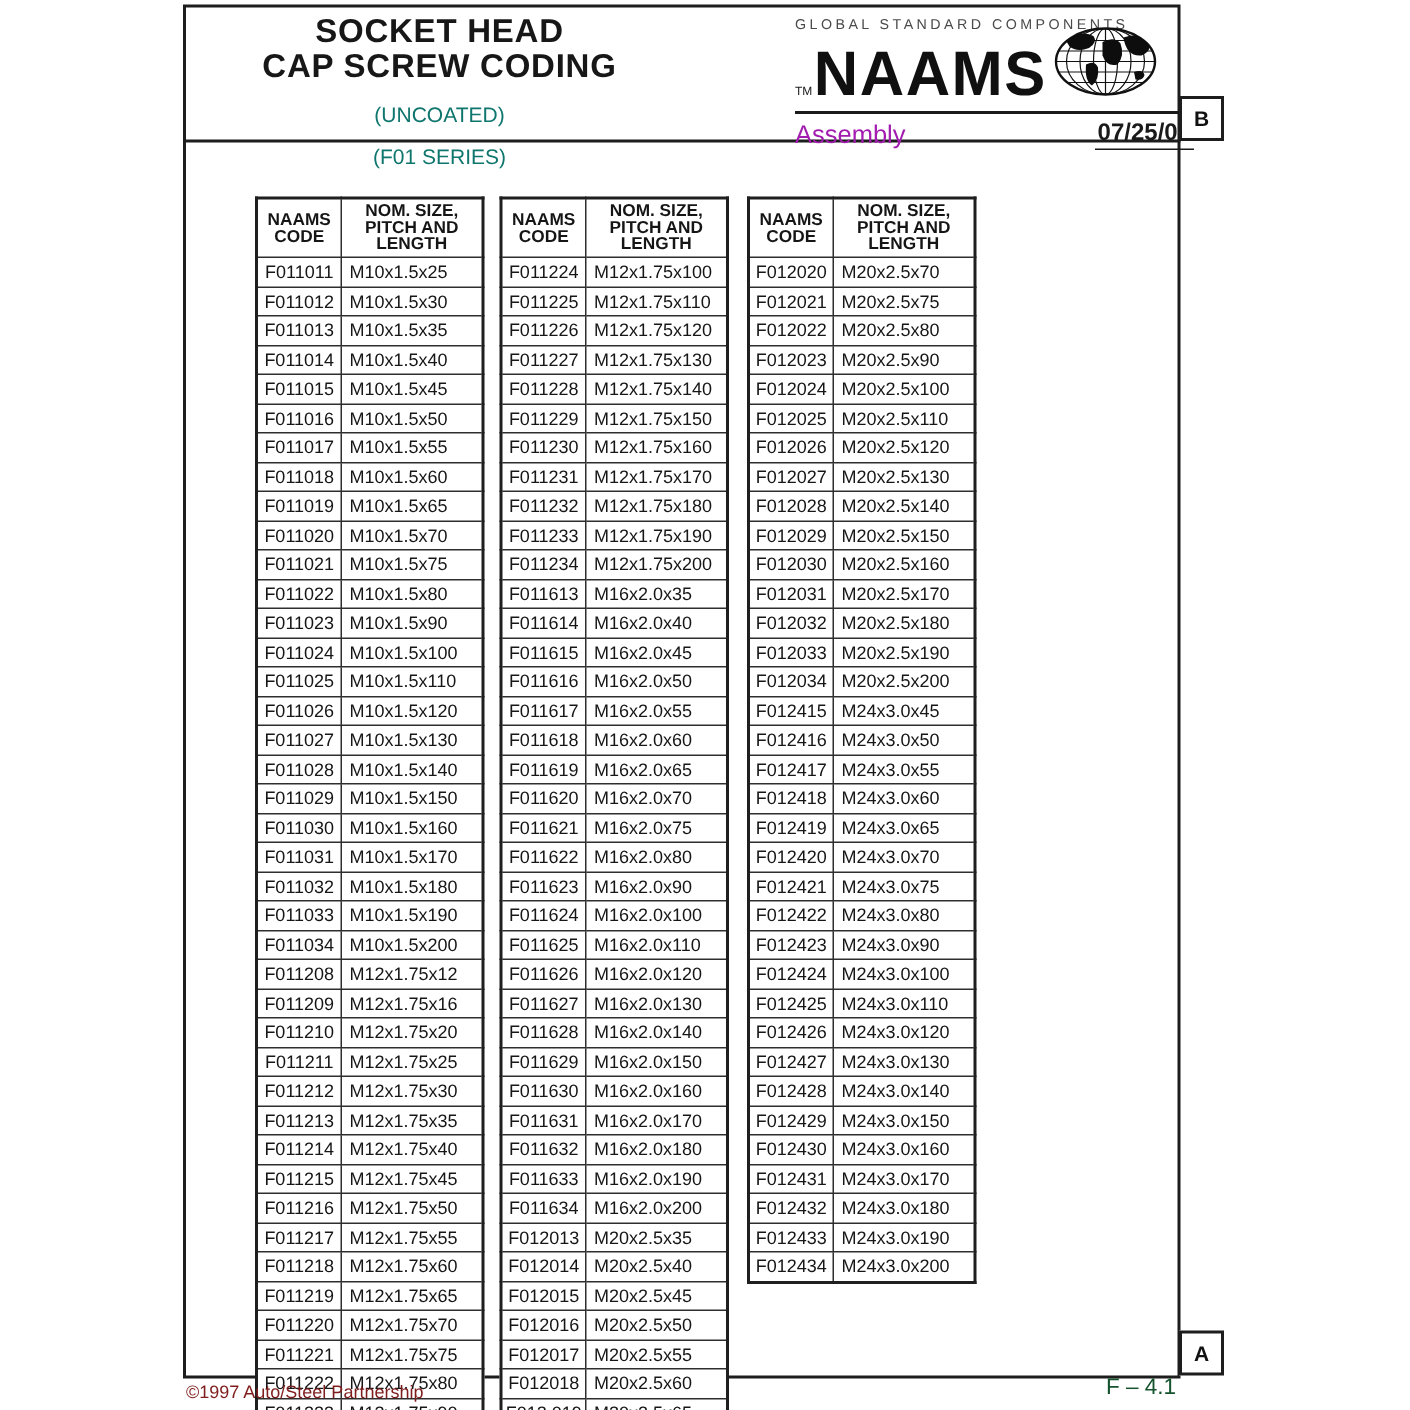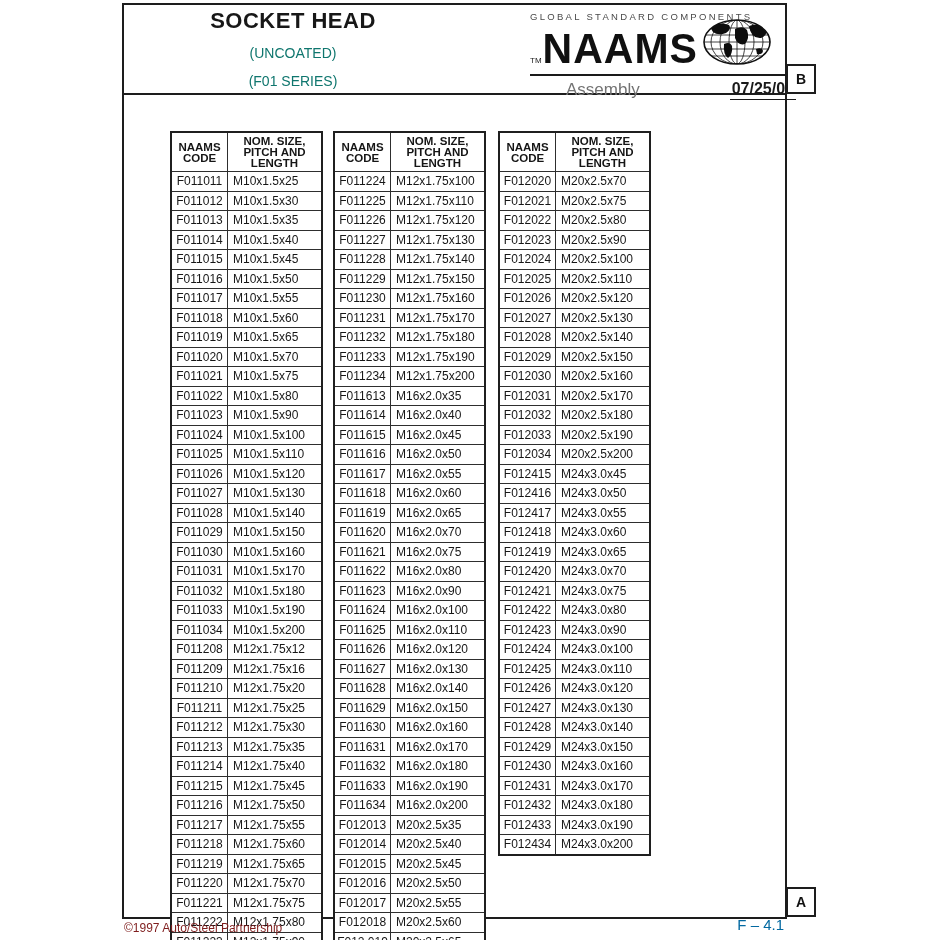--- a/index.html
+++ b/index.html
@@ -21,53 +21,54 @@
 
   
   .brand-block{position:absolute;left:530px;top:11px;width:266px;}
   .brand-tagline{font-size:9.5px;letter-spacing:2.3px;color:#4a4a4a;white-space:nowrap;}
   .brand-row{display:flex;align-items:flex-end;margin-top:1px;height:48px;}
   .tm{font-size:8px;font-weight:normal;line-height:8px;margin:0 1px 6px 0;color:#1a1a1a;}
   .brand-name{font-size:41px;font-weight:bold;letter-spacing:1px;line-height:44px;color:#101010;transform:scaleY(1.02);}
   .globe{margin-left:4px;margin-bottom:1px;}
   .brand-rule{height:2px;background:#1a1a1a;margin-top:3px;width:266px;}
   .brand-subrow{display:flex;justify-content:space-between;align-items:flex-end;margin-top:4px;}
-  .dept{font-size:17px;color:#737373;margin-left:36px;}
+  .dept{font-size:17px;color:#a21caf;}
   .rev-date{font-size:16px;color:#1a1a1a;border-bottom:1.5px solid #1a1a1a;padding:0 2px 1px 2px;font-weight:bold;}
 
   
   .rev-box{position:absolute;left:786px;width:26px;height:26px;border:2px solid #1d1d1d;background:#fff;
     display:flex;align-items:center;justify-content:center;font-size:14px;font-weight:bold;color:#111;}
   .rev-box.top{top:64px;}
   .rev-box.bottom{top:887px;}
 
   
   table.naams-table{position:absolute;top:131px;width:150px;border-collapse:collapse;table-layout:fixed;
     background:#fff;border:2px solid #1f1f1f;}
   table.naams-table th,table.naams-table td{border:1px solid #2e2e2e;overflow:hidden;white-space:nowrap;}
   table.naams-table th{font-size:11.5px;font-weight:bold;line-height:11px;padding:3px 0 2px 0;text-align:center;color:#151515;}
   table.naams-table td{font-size:12px;height:16.5px;line-height:16px;color:#161616;}
   table.naams-table td.code-cell{text-align:center;}
   table.naams-table td.size-cell{padding-left:5px;text-align:left;}
   .t1{left:170px;} .t2{left:333px;} .t3{left:498px;}
 
   
   .footer-copyright{position:absolute;left:124px;top:921px;font-size:12px;color:#7f1d1d;}
-  .footer-page{position:absolute;left:700px;top:916px;width:84px;text-align:right;font-size:15px;color:#0369a1;}
+  .footer-page{position:absolute;left:700px;top:916px;width:84px;text-align:right;font-size:15px;color:#14532d;}
 </style>
 </head>
 <body>
 
 <div class="stage">
 
   <div class="page-frame"></div>
   <div class="header-divider"></div>
 
   <div class="title-block">
     <div class="title-main">SOCKET HEAD</div>
+    <div class="title-main">CAP SCREW CODING</div>
     <div class="title-sub">(UNCOATED)</div>
     <div class="title-sub">(F01 SERIES)</div>
   </div>
 
   <div class="brand-block">
     <div class="brand-tagline">GLOBAL STANDARD COMPONENTS</div>
     <div class="brand-row">
       <span class="tm">TM</span>
       <span class="brand-name">NAAMS</span>
       <span class="globe">

